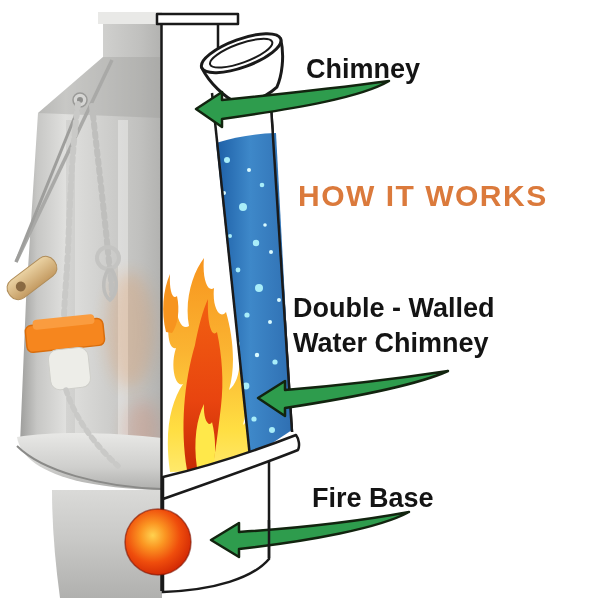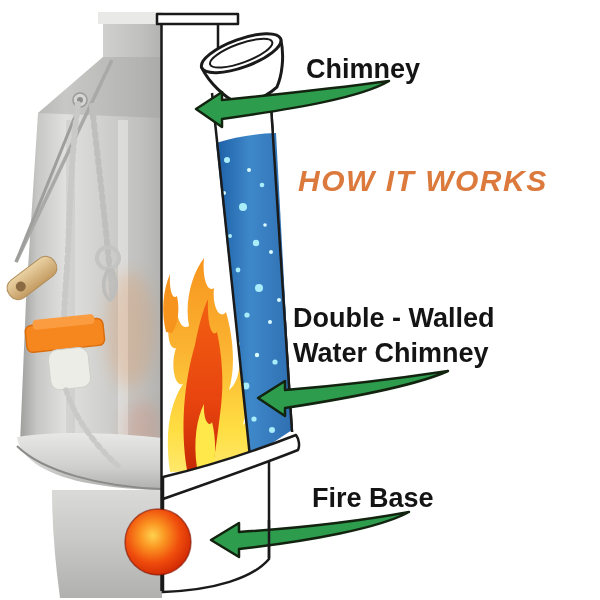--- a/index.html
+++ b/index.html
@@ -190,21 +190,21 @@
 
   <path d="M196,109 L222,92 L222,100 C262,96 330,89 389,81 C362,97 300,108 222,119 L222,127 Z" fill="#2E9C4D" stroke="#12240F" stroke-width="2.5" stroke-linejoin="round"></path>
   <path d="M258,398 L285,381 L285,390 C335,386 395,379 448,371 C415,386 350,398 285,408 L285,416 Z" fill="#2E9C4D" stroke="#12240F" stroke-width="2.5" stroke-linejoin="round"></path>
   <path d="M211,540 L239,523 L239,532 C300,528 360,521 409,512 C380,528 310,541 239,549 L239,557 Z" fill="#2E9C4D" stroke="#12240F" stroke-width="2.5" stroke-linejoin="round"></path>
 
   <line x1="269" y1="520" x2="269" y2="558" stroke="#1A1A1A" stroke-width="2.5"></line>
 </svg>
 
   <div class="lbl" style="left:306px;top:54px;">Chimney</div>
 
-  <div class="title" style="left:298px;top:164px;color:#DB7A3C;font-style:italic;">HOW IT WORKS</div>
-
-  <div class="lbl2" style="left:293px;top:291px;margin-top:10px;">
+  <div class="title" style="left:298px;top:179px;color:#DB7A3C;">HOW IT WORKS</div>
+
+  <div class="lbl2" style="left:293px;top:291px;">
     <div>Double - Walled</div>
     <div>Water Chimney</div>
   </div>
 
   <div class="lbl" style="left:312px;top:483px;">Fire Base</div>
 </div>
 
 </body></html>

